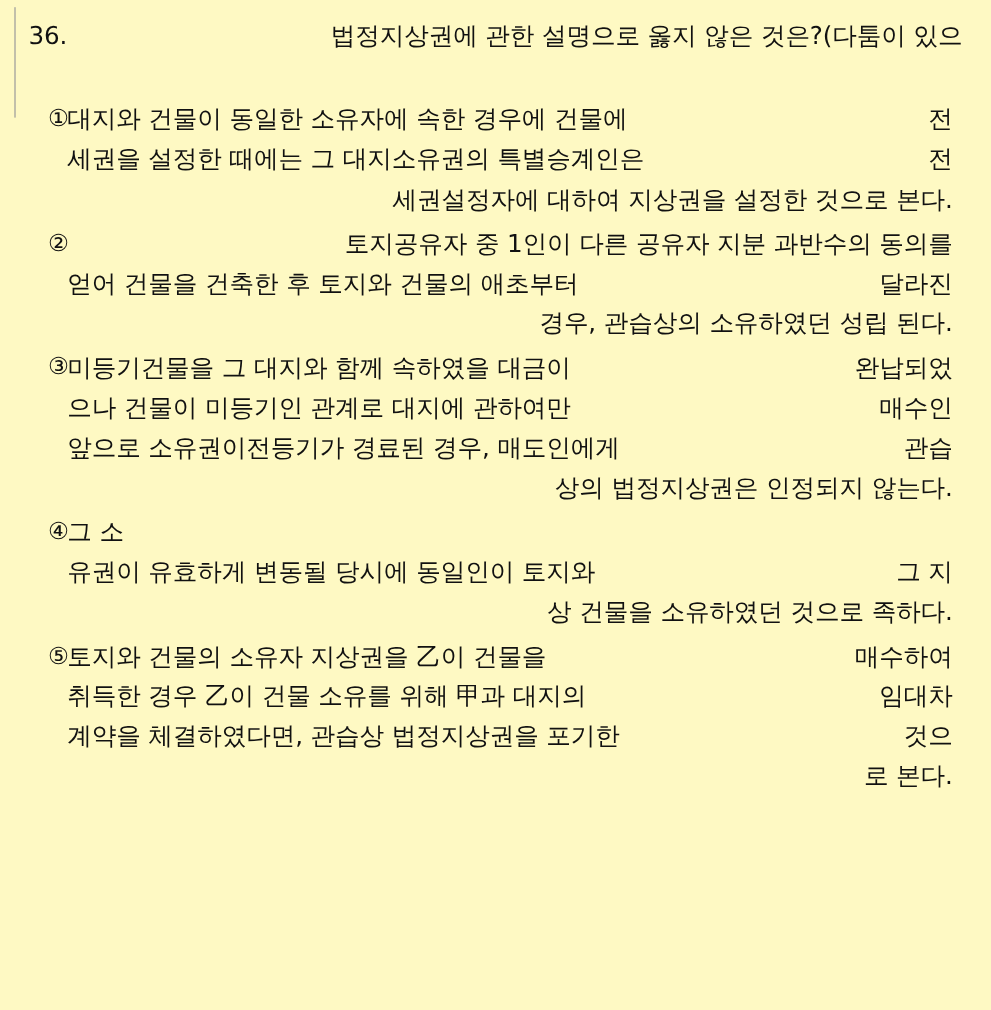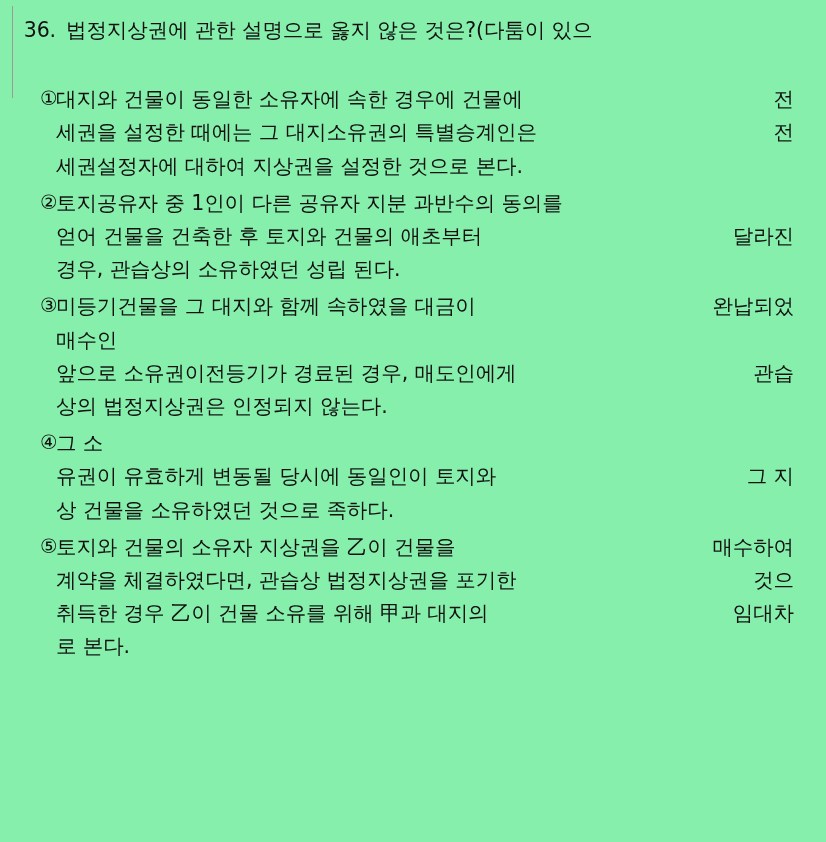--- a/index.html
+++ b/index.html
@@ -9,21 +9,21 @@
   }
   body {
     font-family: "DejaVu Sans", "Liberation Sans", sans-serif;
     color: #111111;
     -webkit-font-smoothing: antialiased;
   }
   #page {
     position: relative;
     width: 826px;
     height: 842px;
-    background: #86efac;
+    background: #fef9c3;
     overflow: hidden;
     box-sizing: border-box;
   }
   
   .left-rule {
     position: absolute;
     left: 12px;
     top: 6px;
     width: 1px;
     height: 92px;
@@ -50,20 +50,21 @@
     width: 44px;
     text-align: right;
     padding-right: 10px;
     box-sizing: border-box;
   }
   .q-text {
     flex: 1 1 auto;
     text-align: justify;
     text-justify: inter-character;
     word-break: keep-all;
+    margin-left: 24px;
   }
   .q-text .l2 {
     display: block;
   }
   
   .choices {
     margin-top: 36px;
   }
   .choice {
     display: flex;
@@ -80,20 +81,21 @@
     box-sizing: border-box;
     font-size: 19.5px;
   }
   .choice-body {
     flex: 1 1 auto;
     padding-right: 8px;
   }
   .line {
     display: block;
     white-space: nowrap;
+    text-align: right;
   }
   .line.just {
     display: flex;
     justify-content: space-between;
     white-space: nowrap;
   }
   .line.just > span { display: inline-block; }
 </style>
 </head>
 <body>
@@ -141,20 +143,21 @@
       </div>
 
       <div class="choice">
         <div class="choice-marker">③</div>
         <div class="choice-body">
           <div class="line just">
             <span>미등기건물을 그 대지와 함께 속하였을 대금이</span>
             <span>완납되었</span>
           </div>
           <div class="line just">
+            <span>으나 건물이 미등기인 관계로 대지에 관하여만</span>
             <span>매수인</span>
           </div>
           <div class="line just">
             <span>앞으로 소유권이전등기가 경료된 경우, 매도인에게</span>
             <span>관습</span>
           </div>
           <div class="line">상의  법정지상권은  인정되지  않는다.</div>
         </div>
       </div>
 
@@ -173,26 +176,26 @@
       </div>
 
       <div class="choice">
         <div class="choice-marker">⑤</div>
         <div class="choice-body">
           <div class="line just">
             <span>토지와 건물의 소유자 지상권을 乙이 건물을</span>
             <span>매수하여</span>
           </div>
           <div class="line just">
+            <span>취득한 경우 乙이 건물 소유를 위해 甲과 대지의</span>
+            <span>임대차</span>
+          </div>
+          <div class="line just">
             <span>계약을 체결하였다면, 관습상 법정지상권을 포기한</span>
             <span>것으</span>
-          </div>
-          <div class="line just">
-            <span>취득한 경우 乙이 건물 소유를 위해 甲과 대지의</span>
-            <span>임대차</span>
           </div>
           <div class="line">로  본다.</div>
         </div>
       </div>
 
     </div>
   </div>
 </div>
 
 </body></html>

